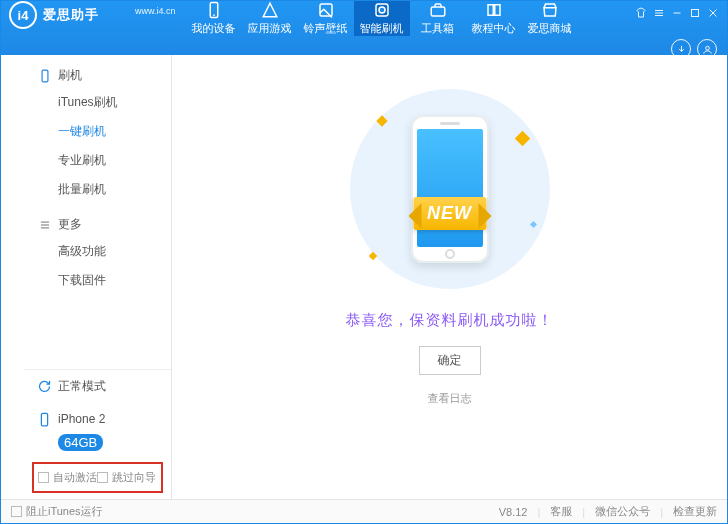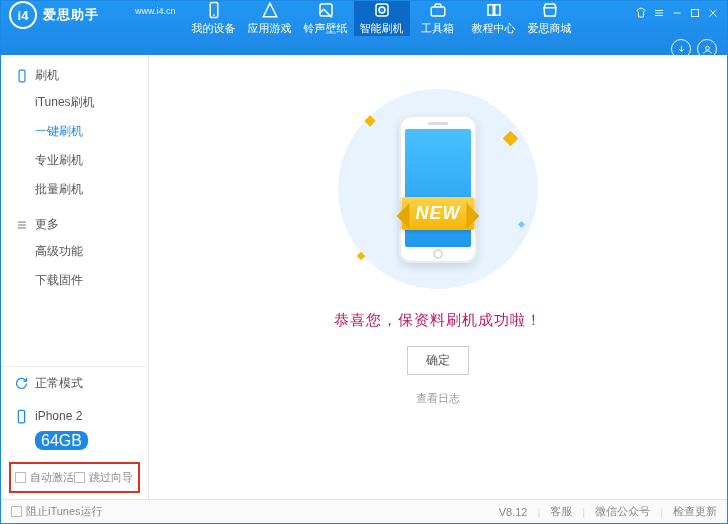--- a/index.html
+++ b/index.html
@@ -17,52 +17,52 @@
   .nav-item.active { background:#0b69c7; }
   .nav-ico { width:18px; height:18px; display:flex; align-items:center; justify-content:center; }
   .nav-ico svg { width:18px; height:18px; stroke:#fff; fill:none; stroke-width:2; }
   .hdr-right { margin-left:auto; display:flex; align-items:flex-start; }
   .sys-btns { display:flex; gap:6px; padding:6px 8px 0 0; font-size:11px; }
   .sys-btn { width:12px; height:12px; cursor:pointer; opacity:.9; display:flex; align-items:center; justify-content:center; }
   .circ-btns { display:flex; align-items:center; gap:6px; padding-right:10px; padding-top:20px; }
   .circ-btn { width:20px; height:20px; border:1.5px solid rgba(255,255,255,.9); border-radius:50%; display:flex; align-items:center; justify-content:center; cursor:pointer; }
   .circ-btn svg { width:11px; height:11px; stroke:#fff; fill:none; stroke-width:2; }
   
-  .body { flex:1; display:flex; min-height:0; }
+  .body { flex:1; display:flex; min-height:0;margin-left:23px; }
   .sidebar { width:148px; border-right:1px solid #e5e5e5; display:flex; flex-direction:column; }
   .side-scroll { flex:1; padding:8px 0 4px 0; overflow:hidden; }
   .side-group { padding:4px 14px; color:#555; font-size:12px; display:flex; align-items:center; gap:6px; cursor:pointer; }
   .side-ico { width:14px; height:14px; display:inline-flex; align-items:center; justify-content:center; }
   .side-item { padding:6px 14px 6px 34px; color:#555; font-size:12px; cursor:pointer; }
   .side-item.sel { color:#1e88e5; }
   .side-bottom { border-top:1px solid #eee; }
   .mode-row, .device-row { padding:8px 12px; display:flex; align-items:center; gap:6px; font-size:12px; color:#555; }
   .mode-ico, .dev-ico { width:16px; height:16px; display:inline-flex; align-items:center; justify-content:center; color:#1e88e5; }
-  .badge { background:#1e88e5; color:#fff; font-size:16px; padding:1px 6px; border-radius:8px; }
+  .badge { background:#1e88e5; color:#fff; font-size:13px; padding:1px 6px; border-radius:8px; }
   .redbox { margin:4px 8px 6px 8px; border:2px solid #d93025; padding:6px 4px; display:flex; font-size:11px; color:#888; }
   .chk { display:flex; align-items:center; gap:4px; cursor:pointer; }
   .chk-box { width:11px; height:11px; border:1px solid #bbb; }
   
   .main { flex:1; background:#fff; display:flex; flex-direction:column; align-items:center; padding-top:34px; }
   .illus-wrap { width:200px; height:200px; border-radius:50%; background:#e8f3fd; position:relative; display:flex; align-items:center; justify-content:center; }
   .phone { width:78px; height:148px; background:#fff; border-radius:12px; box-shadow:0 4px 10px rgba(0,0,0,.12), inset 0 0 0 2px #e7ecef; position:relative; z-index:2; }
   .phone:before { content:""; position:absolute; top:7px; left:50%; transform:translateX(-50%); width:20px; height:3px; background:#d9dde0; border-radius:2px; }
   .phone:after { content:""; position:absolute; top:14px; left:6px; right:6px; bottom:16px; border-radius:2px; background:linear-gradient(#49c0ff,#1f99f0); }
   .phone-home { position:absolute; bottom:4px; left:50%; transform:translateX(-50%); width:10px; height:10px; border:2px solid #d9dde0; border-radius:50%; }
   .ribbon { position:absolute; z-index:3; left:50%; transform:translateX(-50%); top:54%; }
   .ribbon-body { background:linear-gradient(#ffd24a,#f7b500); color:#fff; font-weight:bold; font-size:18px; padding:6px 14px; border-radius:3px; box-shadow:0 2px 4px rgba(0,0,0,.15); position:relative; letter-spacing:1px; font-style:italic; }
   .ribbon-body:before, .ribbon-body:after { content:""; position:absolute; top:6px; width:0; height:0; border:13px solid transparent; }
   .ribbon-body:before { left:-18px; border-right-color:#e6a800; }
   .ribbon-body:after  { right:-18px; border-left-color:#e6a800; }
   .diamond { position:absolute; width:8px; height:8px; background:#f7b500; transform:rotate(45deg); }
   .d1 { top:28px; left:28px; }
   .d2 { top:44px; right:22px; width:11px; height:11px; }
   .d3 { bottom:30px; left:20px; width:6px; height:6px; }
   .d4 { bottom:62px; right:14px; width:5px; height:5px; background:#7cc6ff; }
-  .msg { margin-top:22px; font-size:15px; color:#be185d; letter-spacing:1px; }
+  .msg { margin-top:22px; font-size:15px; color:#8b5cf6; letter-spacing:1px; }
   .ok-btn { margin-top:16px; border:1px solid #ccc; background:#fff; padding:5px 18px; font-size:12px; color:#555; cursor:pointer; }
   .loglink { margin-top:16px; font-size:11px; color:#999; cursor:pointer; }
   
   .footer { height:24px; border-top:1px solid #e5e5e5; background:#fafafa; display:flex; align-items:center; font-size:11px; color:#888; padding:0 10px; }
   .footer .chk { color:#888; }
   .footer-right { margin-left:auto; display:flex; align-items:center; gap:10px; }
   .footer-sep { color:#ddd; }
 </style>
 </head>
 <body>

